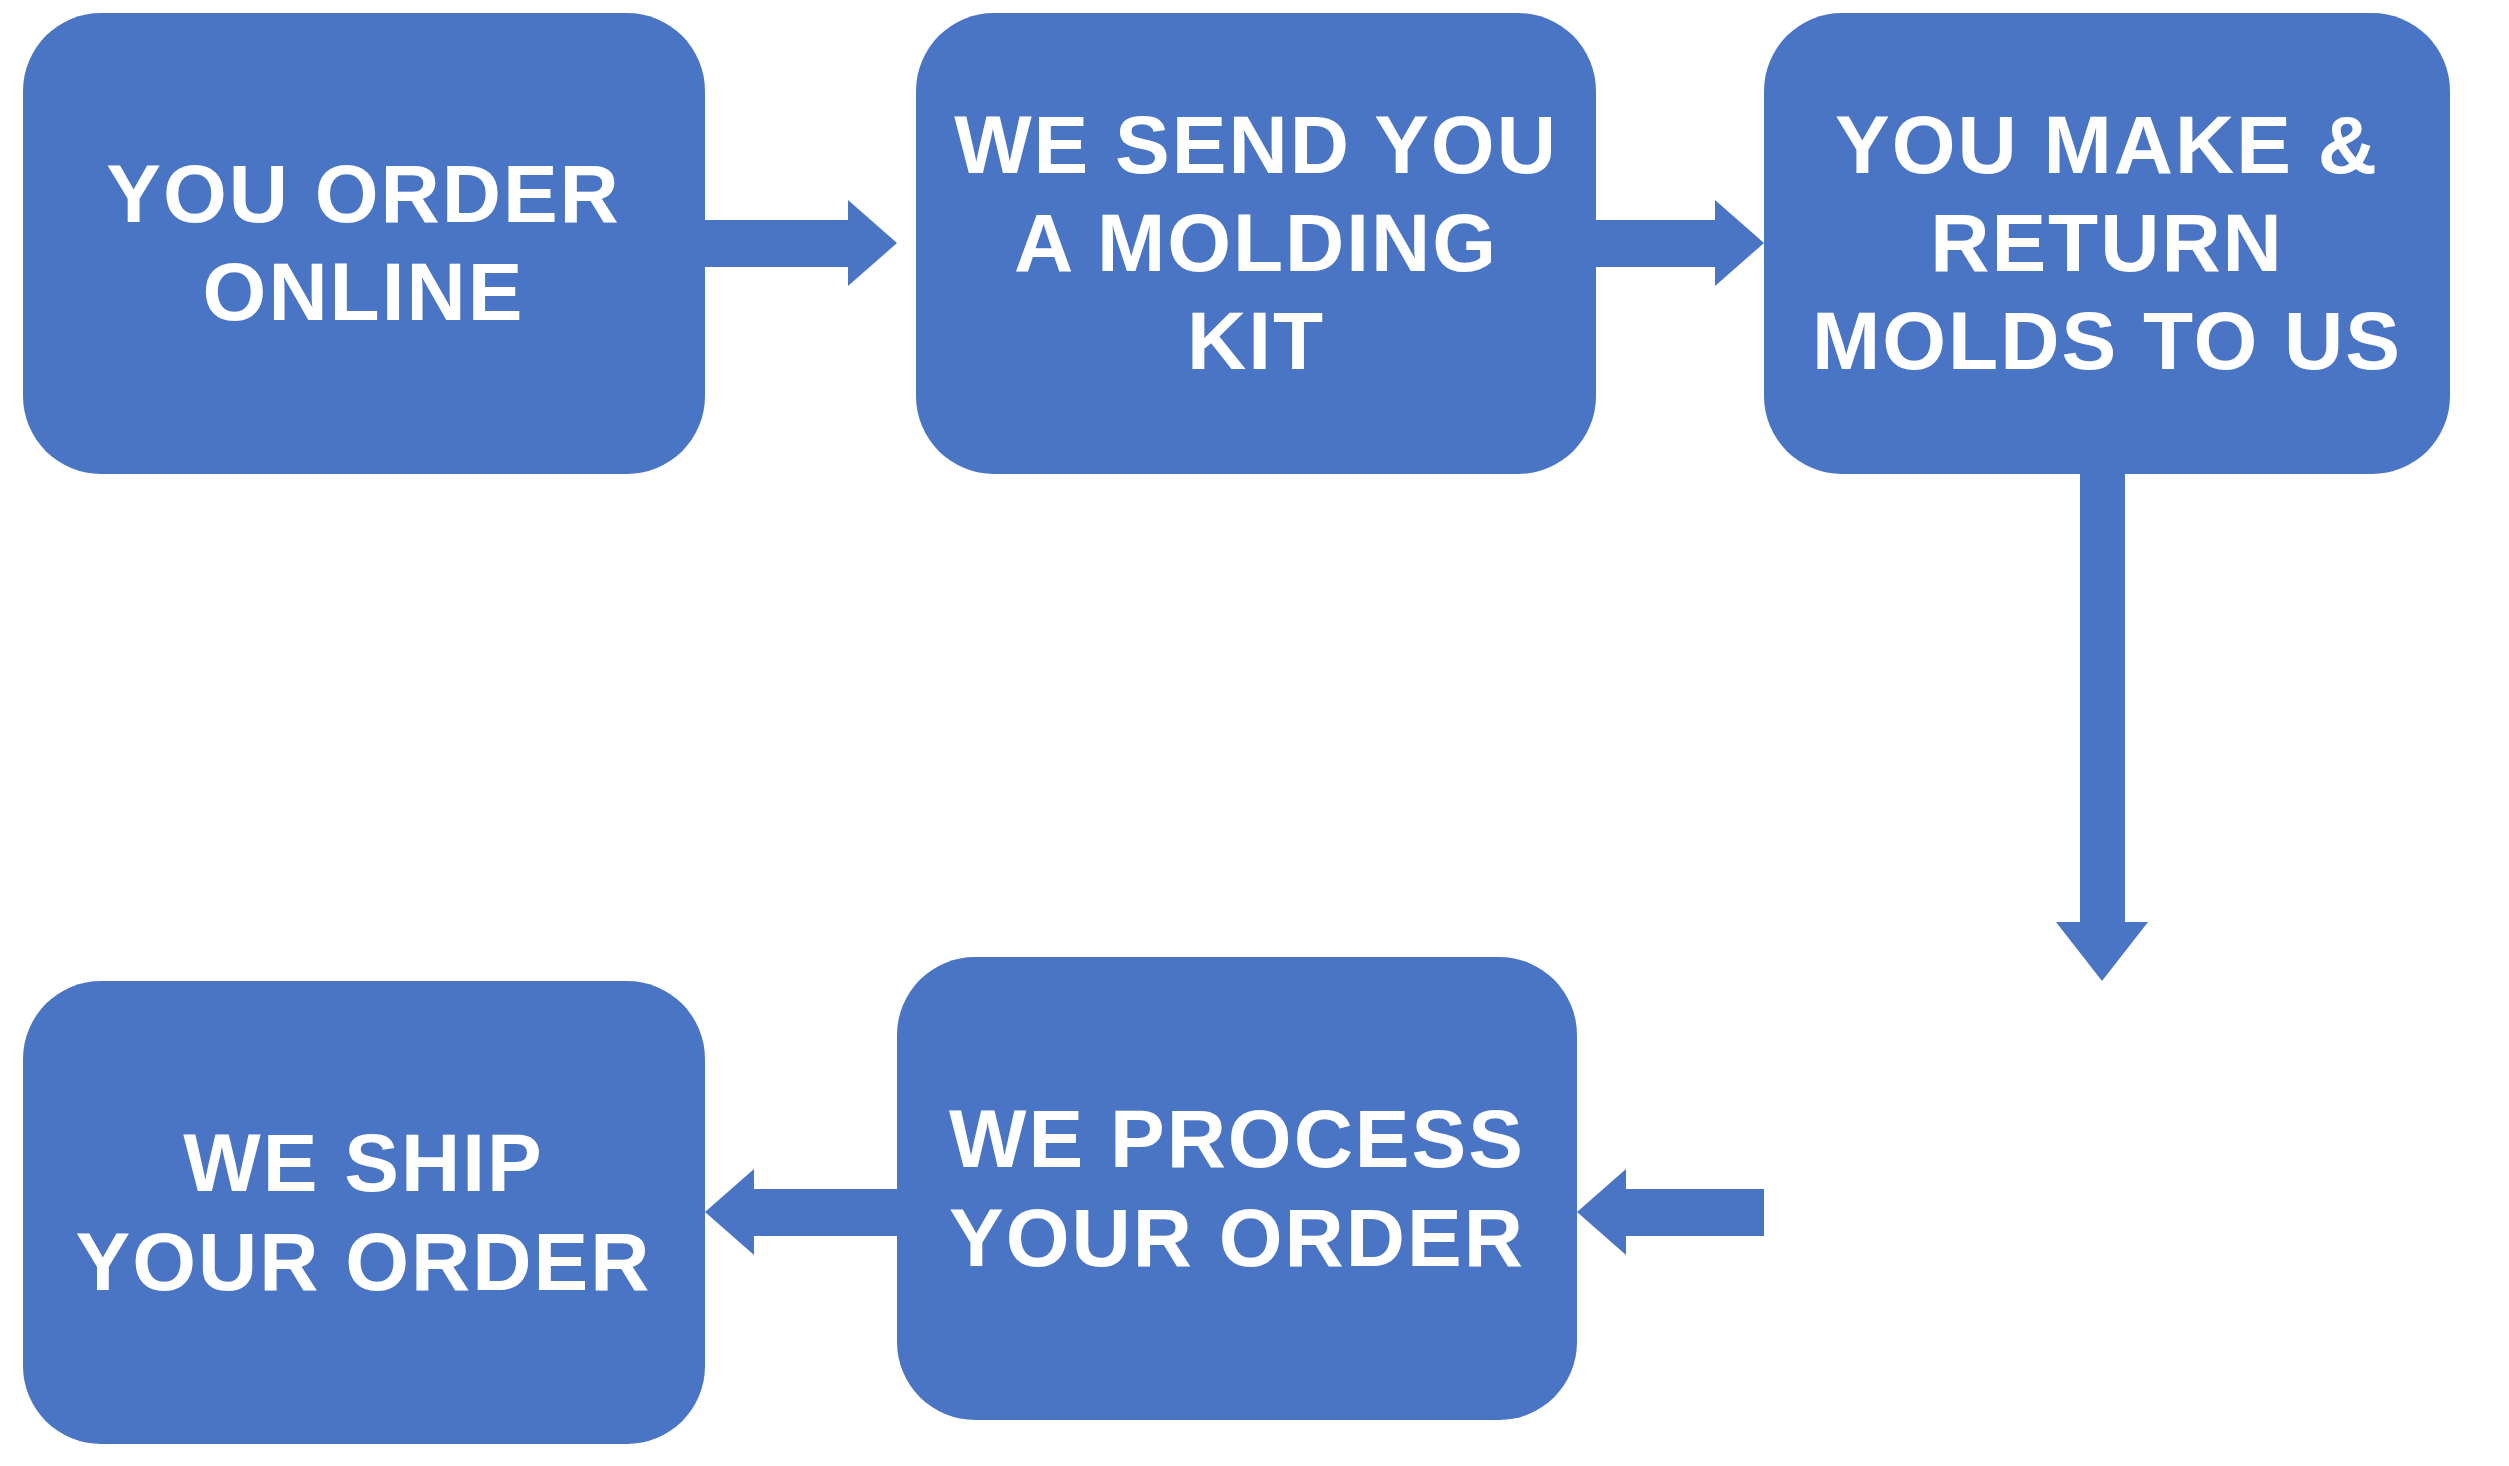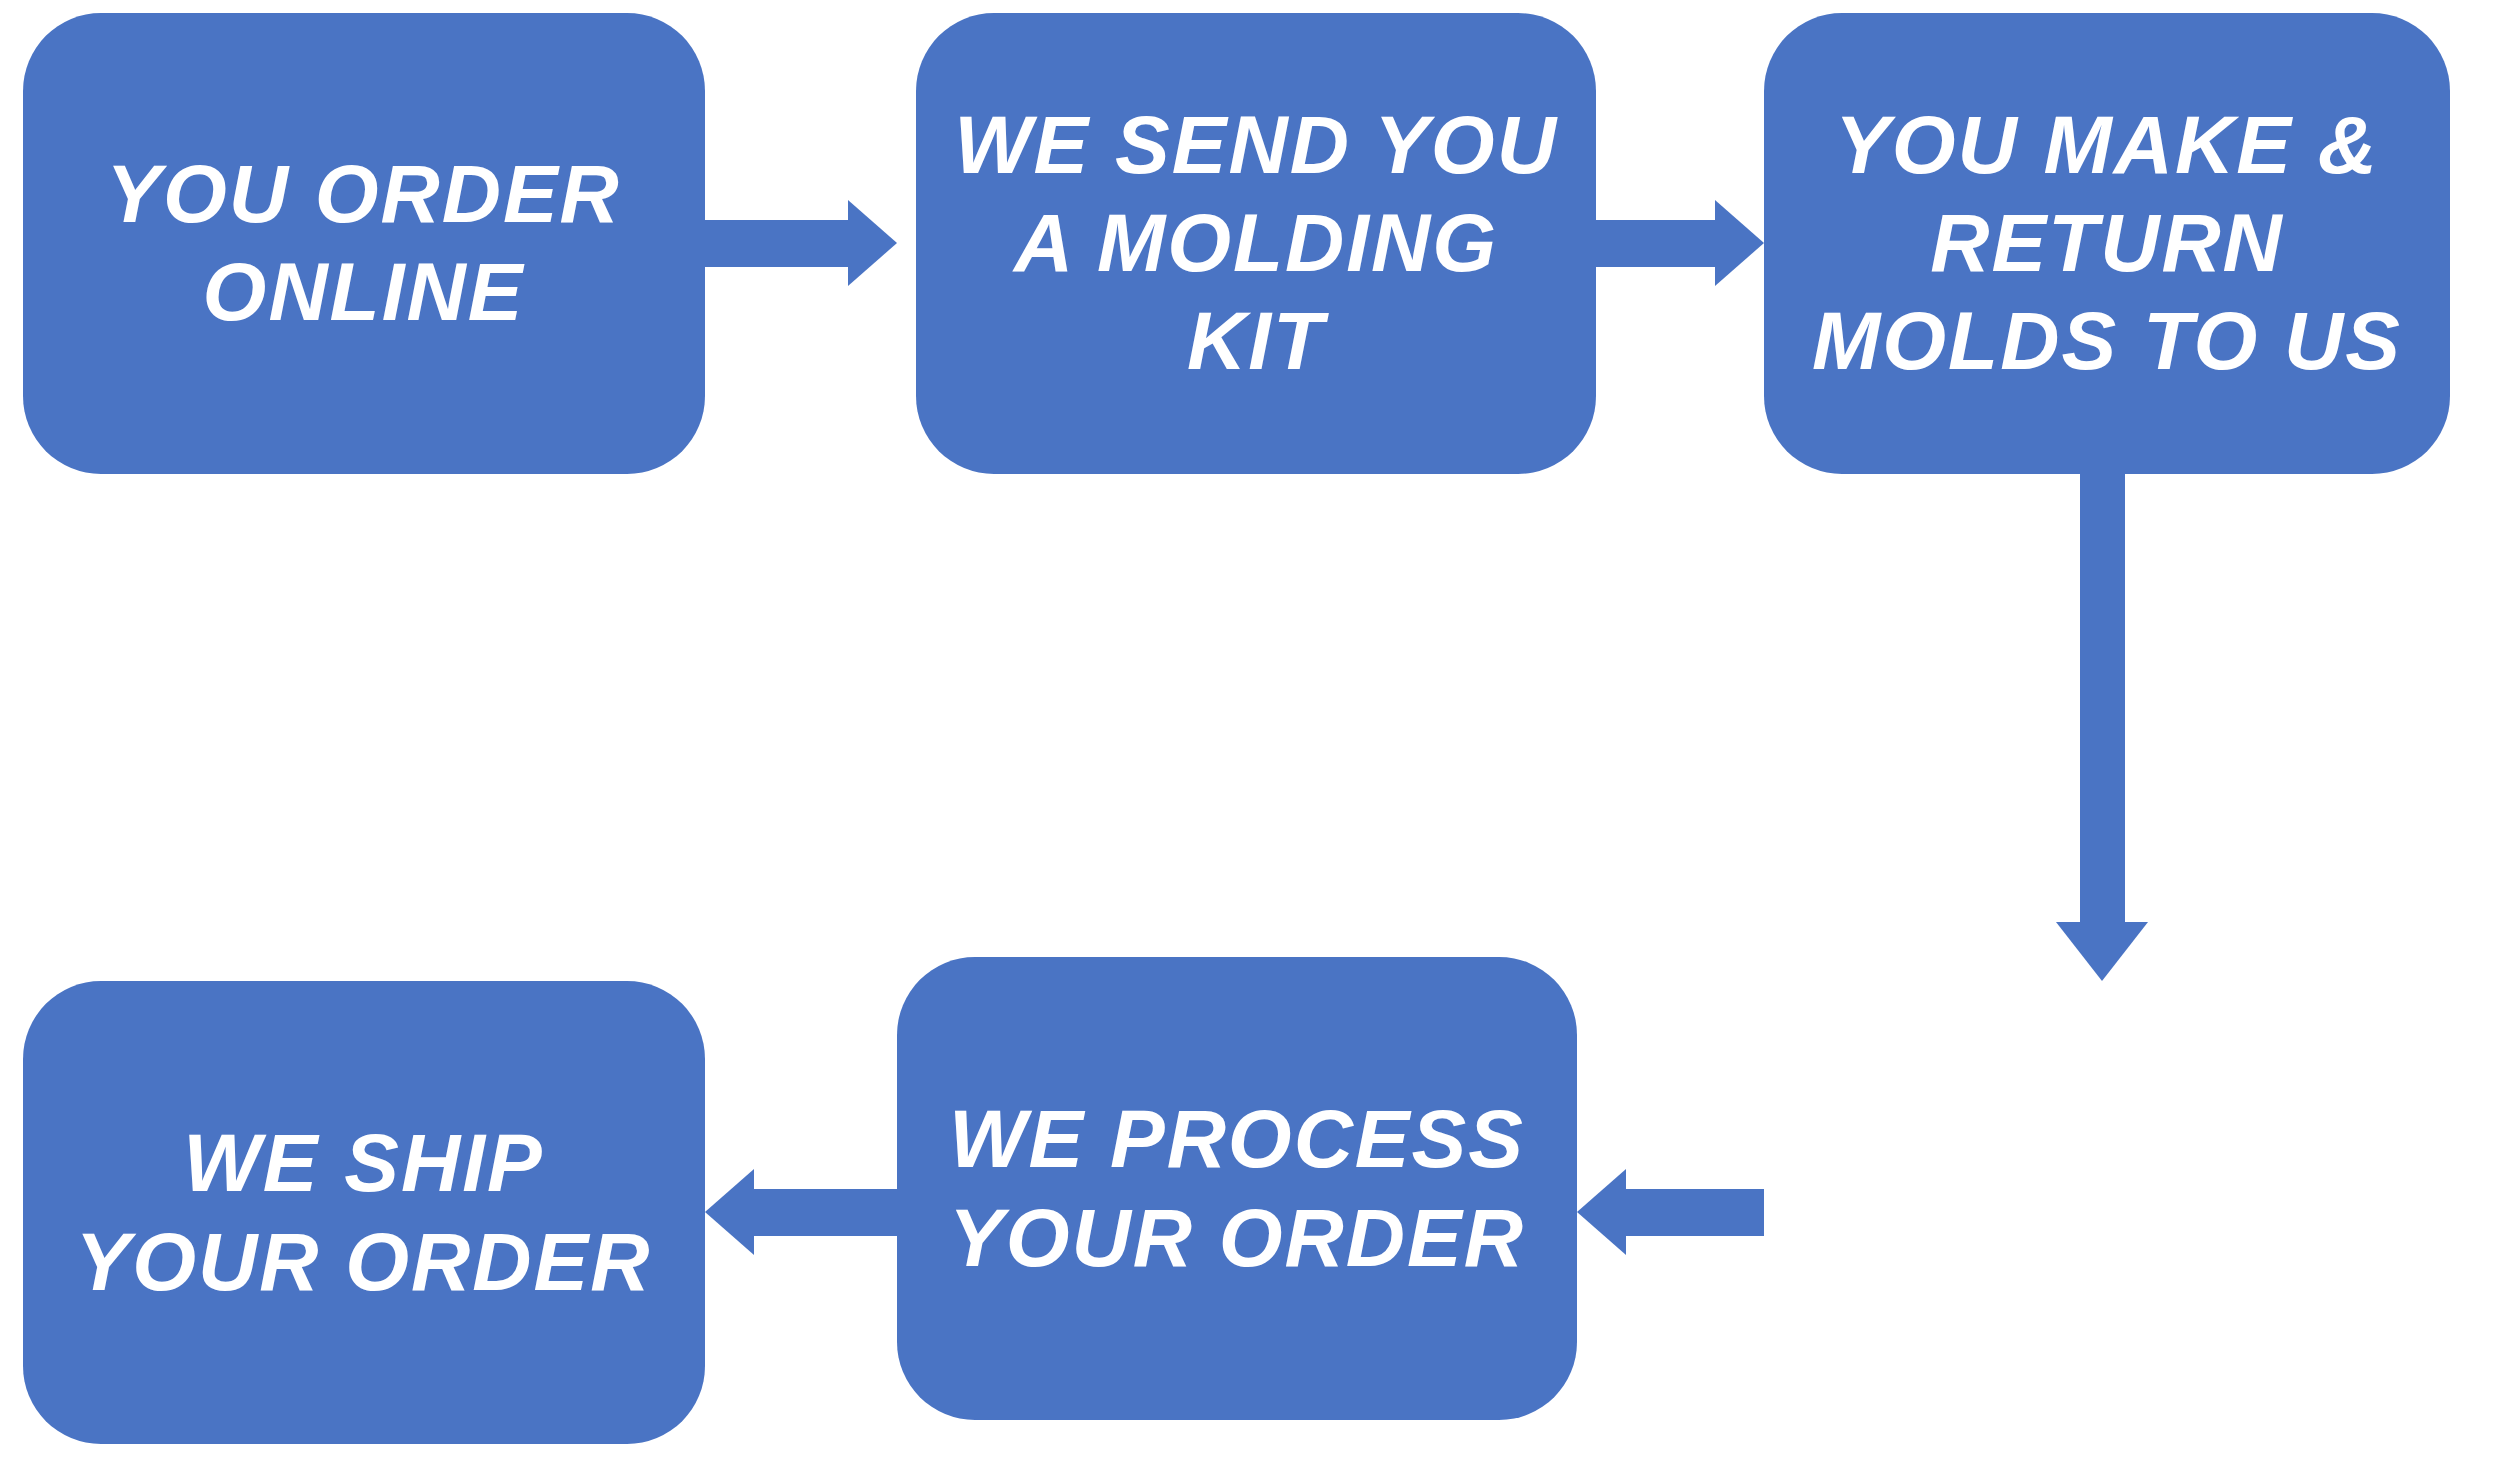--- a/index.html
+++ b/index.html
@@ -8,21 +8,21 @@
     --bg: #ffffff;
   }
   html, body { margin: 0; padding: 0; }
   body {
     width: 2509px; height: 1466px;
     background: var(--bg);
     font-family: "Liberation Sans", sans-serif;
     position: relative;
     overflow: hidden;
   }
-  .canvas { position: absolute; inset: 0; font-style: italic; }
+  .canvas { position: absolute; inset: 0; }
 
   .node {
     position: absolute;
     background: var(--node);
     border-radius: 78px;
     display: flex;
     align-items: center;
     justify-content: center;
     box-sizing: border-box;
     padding: 19.6px 27.4px;

